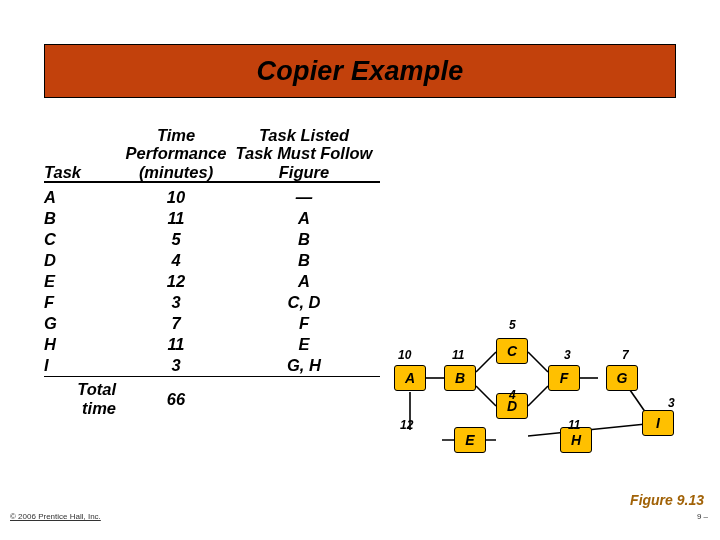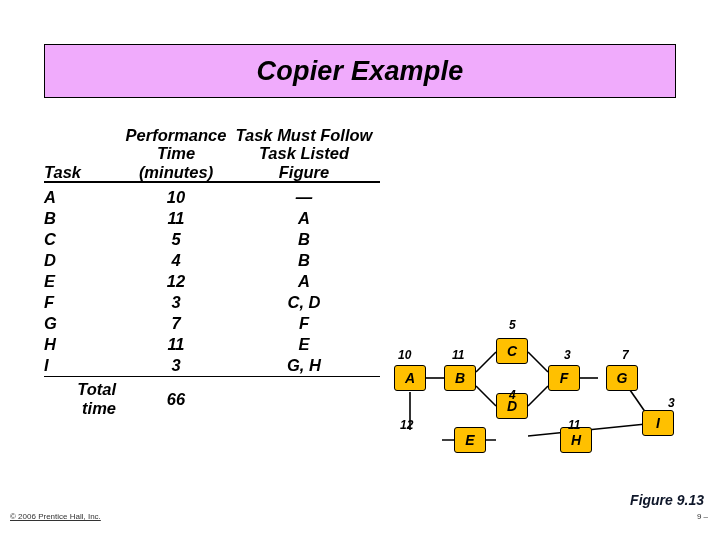--- a/index.html
+++ b/index.html
@@ -15,21 +15,21 @@
     overflow: hidden;
   }
 
   
   .title-banner {
     position: absolute;
     left: 44px;
     top: 44px;
     width: 632px;
     height: 54px;
-    background: #f0abfc;
+    background: #c2410c;
     border: 1px solid #000000;
     box-sizing: border-box;
   }
   .title-text {
     position: absolute;
     left: 0;
     top: 0;
     width: 100%;
     height: 100%;
     display: flex;
@@ -134,21 +134,21 @@
   }
 
   
   .fig-label {
     position: absolute;
     right: 16px;
     top: 492px;
     font-size: 14px;
     font-weight: bold;
     font-style: italic;
-    color: #0f172a;
+    color: #a16207;
   }
   .copyright {
     position: absolute;
     left: 10px;
     top: 512px;
     font-size: 8px;
     color: #333333;
     font-family: "Liberation Sans", sans-serif;
     text-decoration: underline;
   }
@@ -165,27 +165,27 @@
 
 <div class="title-banner">
   <div class="title-text">Copier Example</div>
 </div>
 
 <div class="table-wrap">
   <table class="task-table">
     <thead>
       <tr>
         <th class="col-task"></th>
+        <th class="col-time">Time</th>
+        <th class="col-follow">Task Listed</th>
+      </tr>
+      <tr>
+        <th class="col-task"></th>
         <th class="col-time">Performance</th>
         <th class="col-follow">Task Must Follow</th>
-      </tr>
-      <tr>
-        <th class="col-task"></th>
-        <th class="col-time">Time</th>
-        <th class="col-follow">Task Listed</th>
       </tr>
       <tr class="head-row">
         <th class="col-task">Task</th>
         <th class="col-time">(minutes)</th>
         <th class="col-follow">Figure</th>
       </tr>
       <tr class="rule-row">
         <td></td>
           <td></td>
           <td></td>

